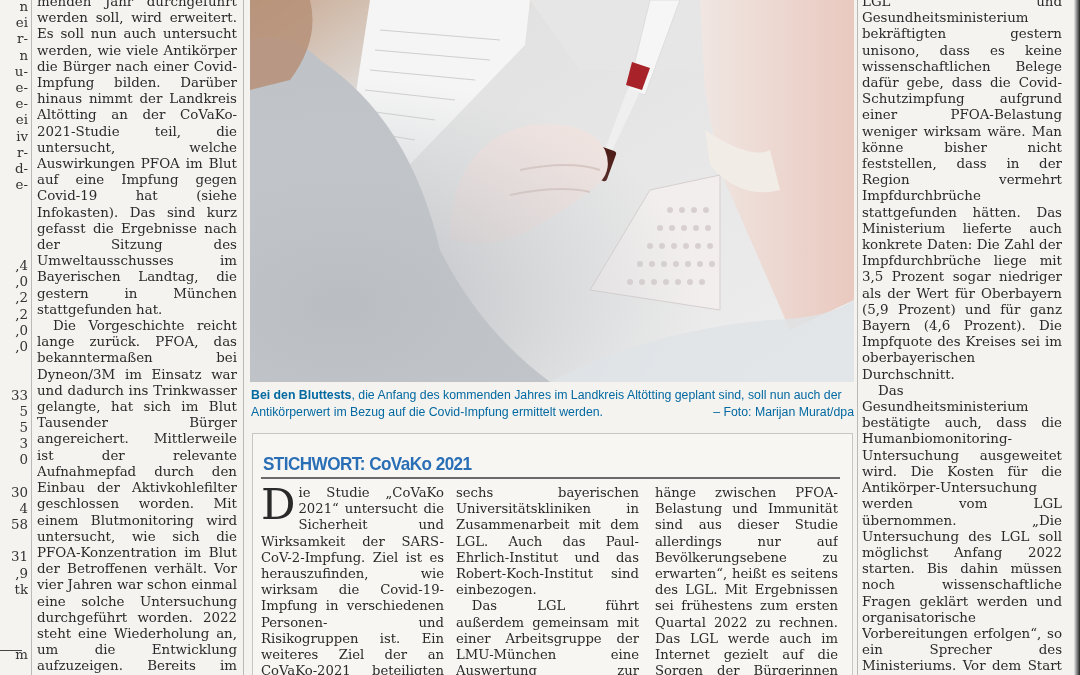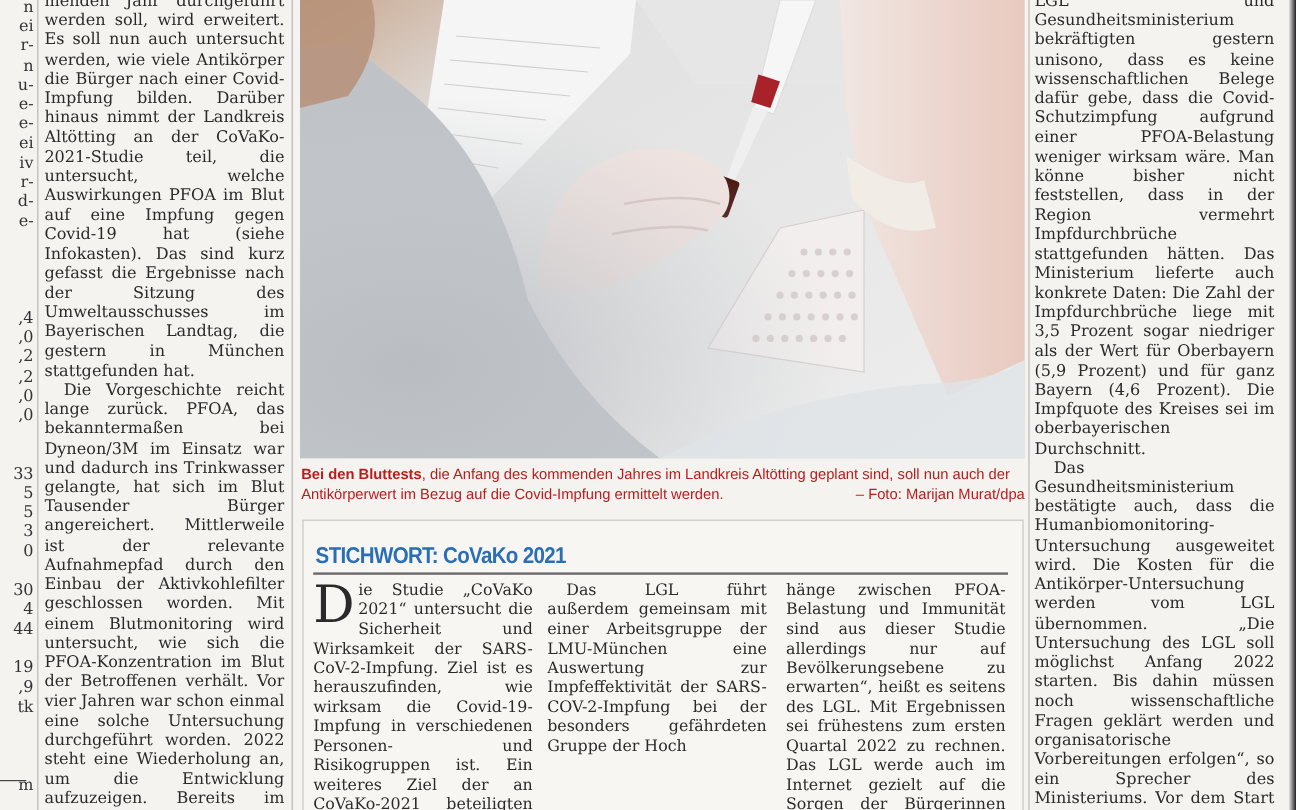--- a/index.html
+++ b/index.html
@@ -13,21 +13,21 @@
   .edge-col { left: 0; width: 28px; top: -1px; font-size: 13.4px; line-height: 16.2px; text-align: right; color: #333; }
   .edge-col div { height: 16.2px; white-space: nowrap; overflow: hidden; }
   .edge-rule { position: absolute; left: 0; width: 22px; height: 1px; background: #444; }
 
   .vrule { position: absolute; top: 0; width: 1px; height: 675px; background: #b9b9b9; }
 
   .left-col { left: 37px; width: 200px; top: -6px; }
   .right-col { left: 862px; width: 200px; top: -6px; }
 
   .photo { position: absolute; left: 250px; top: 0; width: 604px; height: 382px; overflow: hidden; background: #d9dbdd; }
-  .caption { position: absolute; left: 251px; top: 387px; width: 603px; font-family: "Liberation Sans", sans-serif; font-size: 12.3px; line-height: 17px; color: #b91c1c; }
+  .caption { position: absolute; left: 251px; top: 387px; width: 603px; font-family: "Liberation Sans", sans-serif; font-size: 12.3px; line-height: 17px; color: #0369a1; }
   .caption b { font-weight: bold; }
   .caption .credit { position: absolute; right: 0; bottom: 0; }
 
   .infobox { position: absolute; left: 252px; top: 433px; width: 601px; height: 260px; border: 1px solid #c7c7c7; background: #f7f6f3; }
   .infobox-title { position: absolute; left: 10px; top: 19px; font-family: "Liberation Sans", sans-serif; font-weight: bold; font-size: 19px; color: #2a6fb6; letter-spacing: -0.6px; transform: scaleX(0.9); transform-origin: left; white-space: nowrap; }
   .infobox-rule { position: absolute; left: 8px; right: 12px; top: 43px; height: 2px; background: #6a6a6a; }
   .info-col { position: absolute; top: 51px; width: 183px; font-size: 13.2px; line-height: 16.2px; text-align: justify; overflow: hidden; height: 210px; }
   .info-col p.indent { text-indent: 1.2em; }
   .dropcap { float: left; font-size: 43px; line-height: 34px; margin: 2px 3px 0 0; font-family: "DejaVu Serif", serif; }
   .ic1 { left: 8px; }
@@ -65,23 +65,23 @@
     <div>&nbsp;</div>
     <div>&nbsp;</div>
     <div>33</div>
     <div>5</div>
     <div>5</div>
     <div>3</div>
     <div>0</div>
     <div>&nbsp;</div>
     <div>30</div>
     <div>4</div>
-    <div>44</div>
-    <div>&nbsp;</div>
-    <div>19</div>
+    <div>58</div>
+    <div>&nbsp;</div>
+    <div>31</div>
     <div>,9</div>
     <div>tk</div>
     <div>&nbsp;</div>
     <div>&nbsp;</div>
     <div>&nbsp;</div>
     <div>m</div>
   </div>
 <div class="edge-rule" style="top:650px"></div>
 
 <div class="vrule" style="left:31px"></div>
@@ -185,20 +185,21 @@
 <div class="infobox">
   <div class="infobox-title">STICHWORT: CoVaKo 2021</div>
   <div class="infobox-rule"></div>
 
   <div class="info-col ic1">
     <p>
       <span class="dropcap">D</span><span>ie Studie „CoVaKo 2021“ untersucht die Sicherheit und Wirksamkeit der SARS-CoV-2-Impfung. Ziel ist es herauszufinden, wie wirksam die Covid-19-Impfung in verschiedenen Personen- und Risikogruppen ist. Ein weiteres Ziel der an CoVaKo-2021 beteiligten Forscher ist es, den Infektionsverlauf bei den Geimpften zu analysieren, die trotz der Impfung eine Infektion</span>
     </p>
   </div>
   <div class="info-col ic2">
+    <p>sechs bayerischen Universitätskliniken in Zusammenarbeit mit dem LGL. Auch das Paul-Ehrlich-Institut und das Robert-Koch-Institut sind einbezogen.</p>
     <p class="indent">Das LGL führt außerdem gemeinsam mit einer Arbeitsgruppe der LMU-München eine Auswertung zur Impfeffektivität der SARS-COV-2-Impfung bei der besonders gefährdeten Gruppe der Hoch</p>
   </div>
   <div class="info-col ic3">
     <p>hänge zwischen PFOA-Belastung und Immunität sind aus dieser Studie allerdings nur auf Bevölkerungsebene zu erwarten“, heißt es seitens des LGL. Mit Ergebnissen sei frühestens zum ersten Quartal 2022 zu rechnen. Das LGL werde auch im Internet gezielt auf die Sorgen der Bürgerinnen und Bürger eingehen und über die bisherigen Ergebnisse informieren. Es</p>
   </div>
 </div>
 
 <div class="vrule" style="left:857px"></div>
 
 <div class="col right-col">

